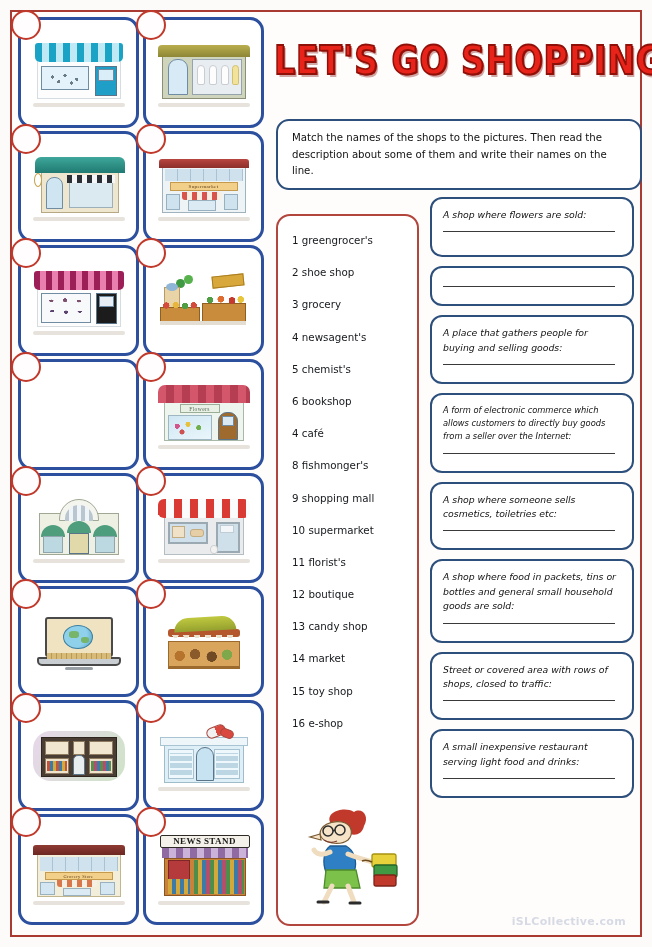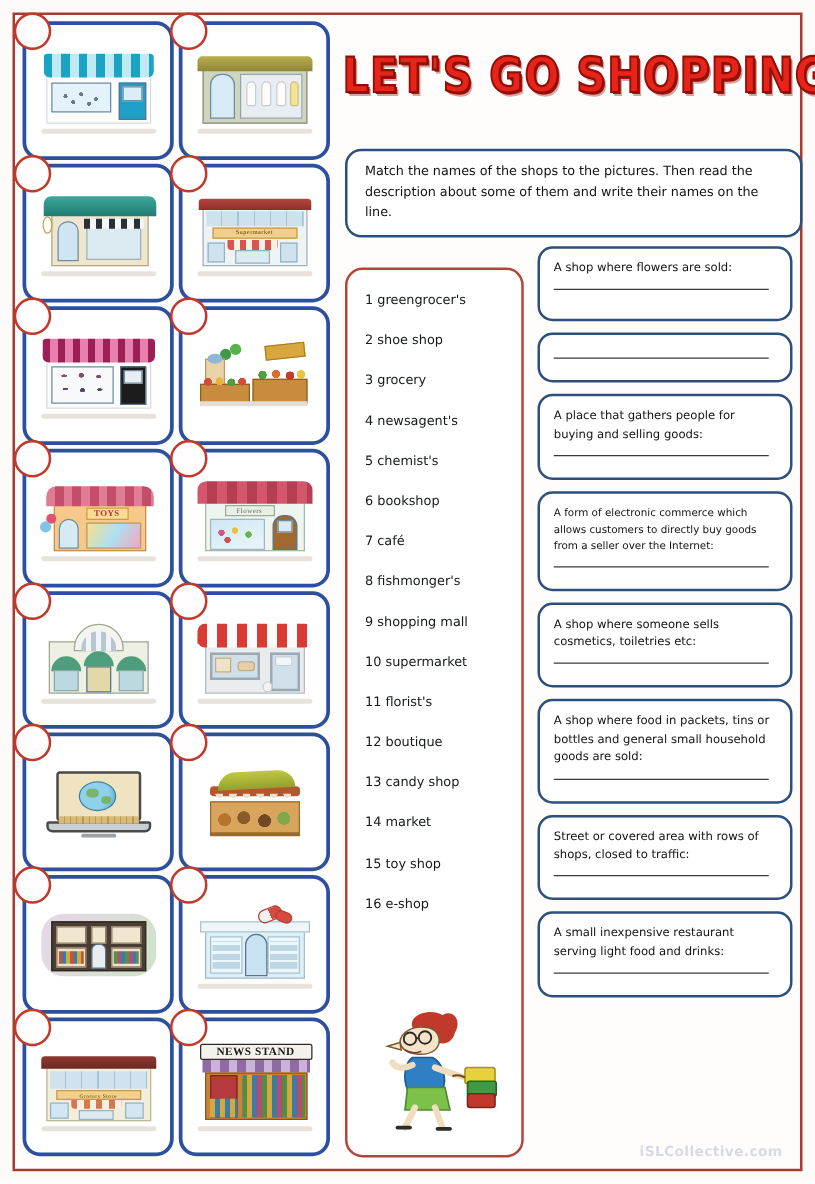--- a/index.html
+++ b/index.html
@@ -165,20 +165,21 @@
     border-radius: 12px;
     background: #ffffff;
     padding: 9px 10px 7px 11px;
     margin-bottom: 9px;
     font-family: "DejaVu Sans", sans-serif;
     color: #111;
   }
   .desc-text {
     font-size: 9.3px;
     line-height: 1.55;
+    font-style: italic;
   }
   .desc-box.small .desc-text { font-size: 8.3px; line-height: 1.58; }
   .answer-line {
     margin-top: 9px;
     margin-bottom: 3px;
     border-bottom: 1.4px solid #3a3a3a;
     height: 1px;
     width: 96%;
   }
   .pad-sm { height: 7px; }
@@ -300,30 +301,20 @@
               radial-gradient(circle at 15% 50%, #4f9e43 3.2px, transparent 3.5px),
               radial-gradient(circle at 42% 42%, #e06b2e 3.2px, transparent 3.5px),
               radial-gradient(circle at 70% 55%, #c63a2e 3.2px, transparent 3.5px),
               radial-gradient(circle at 92% 45%, #e8c63c 3.2px, transparent 3.5px);"></div>
           <div style="position:absolute;left:6px;top:60px;width:86px;height:4px;background:#e3ddd2;"></div>
         </div>
       </div>
 
       <div class="pic-cell">
         <div class="answer-circle"></div>
-        <div class="pic-art">
-          <div style="position:absolute;left:14px;top:28px;width:74px;height:38px;background:#f6c98a;border:1px solid #c49152;"></div>
-          <div style="position:absolute;left:8px;top:14px;width:86px;height:16px;background:repeating-linear-gradient(90deg,#e07c92 0 7px,#c24e68 7px 14px);border-radius:8px 8px 0 0;"></div>
-          <div class="sign-band" style="left:40px;top:31px;width:34px;height:10px;line-height:9px;font-size:7px;font-weight:bold;color:#b4312b;background:#f8db95;border-color:#cf9c3d;">TOYS</div>
-          <div class="window-pane" style="left:18px;top:40px;width:16px;height:24px;background:#d7eaf4;border-radius:8px 8px 0 0;"></div>
-          <div style="position:absolute;left:40px;top:43px;width:44px;height:21px;background:linear-gradient(120deg,#f7e08a,#aee0f2,#f4a6bf);border:1px solid #b79a66;"></div>
-          <div style="position:absolute;left:8px;top:36px;width:8px;height:8px;border-radius:50%;background:#e4506f;"></div>
-          <div style="position:absolute;left:3px;top:42px;width:9px;height:9px;border-radius:50%;background:#7dc4e8;"></div>
-          <div class="ground"></div>
-        </div>
       </div>
 
       <div class="pic-cell">
         <div class="answer-circle"></div>
         <div class="pic-art">
           <div style="position:absolute;left:10px;top:26px;width:80px;height:40px;background:#eef4ee;border:1px solid #a8b8a8;"></div>
           <div style="position:absolute;left:4px;top:10px;width:92px;height:18px;background:repeating-linear-gradient(90deg,#d4566a 0 8px,#b53e53 8px 16px);border-radius:7px 7px 0 0;"></div>
           <div class="sign-band" style="left:26px;top:29px;width:40px;height:9px;line-height:8px;font-size:5.5px;background:#e9f0e6;border-color:#9aae96;color:#5a6b57;">Flowers</div>
           <div style="position:absolute;left:14px;top:40px;width:44px;height:25px;background:linear-gradient(160deg,#cfe7f3,#eaf6fb);border:1px solid #9fb6c3;"></div>
           <div style="position:absolute;left:16px;top:44px;width:40px;height:18px;background:
@@ -476,21 +467,21 @@
     <div class="instructions">Match the names of the shops to the pictures. Then read the description about some of them and write their names on the line.</div>
 
     <div class="wordlist">
       <ol>
         <li>1 greengrocer's</li>
         <li>2 shoe shop</li>
         <li>3 grocery</li>
         <li>4 newsagent's</li>
         <li>5 chemist's</li>
         <li>6 bookshop</li>
-        <li>7 café</li>
+        <li>4 café</li>
         <li>8 fishmonger's</li>
         <li>9 shopping mall</li>
         <li>10 supermarket</li>
         <li>11 florist's</li>
         <li>12 boutique</li>
         <li>13 candy shop</li>
         <li>14 market</li>
         <li>15 toy shop</li>
         <li>16 e-shop</li>
       </ol>

